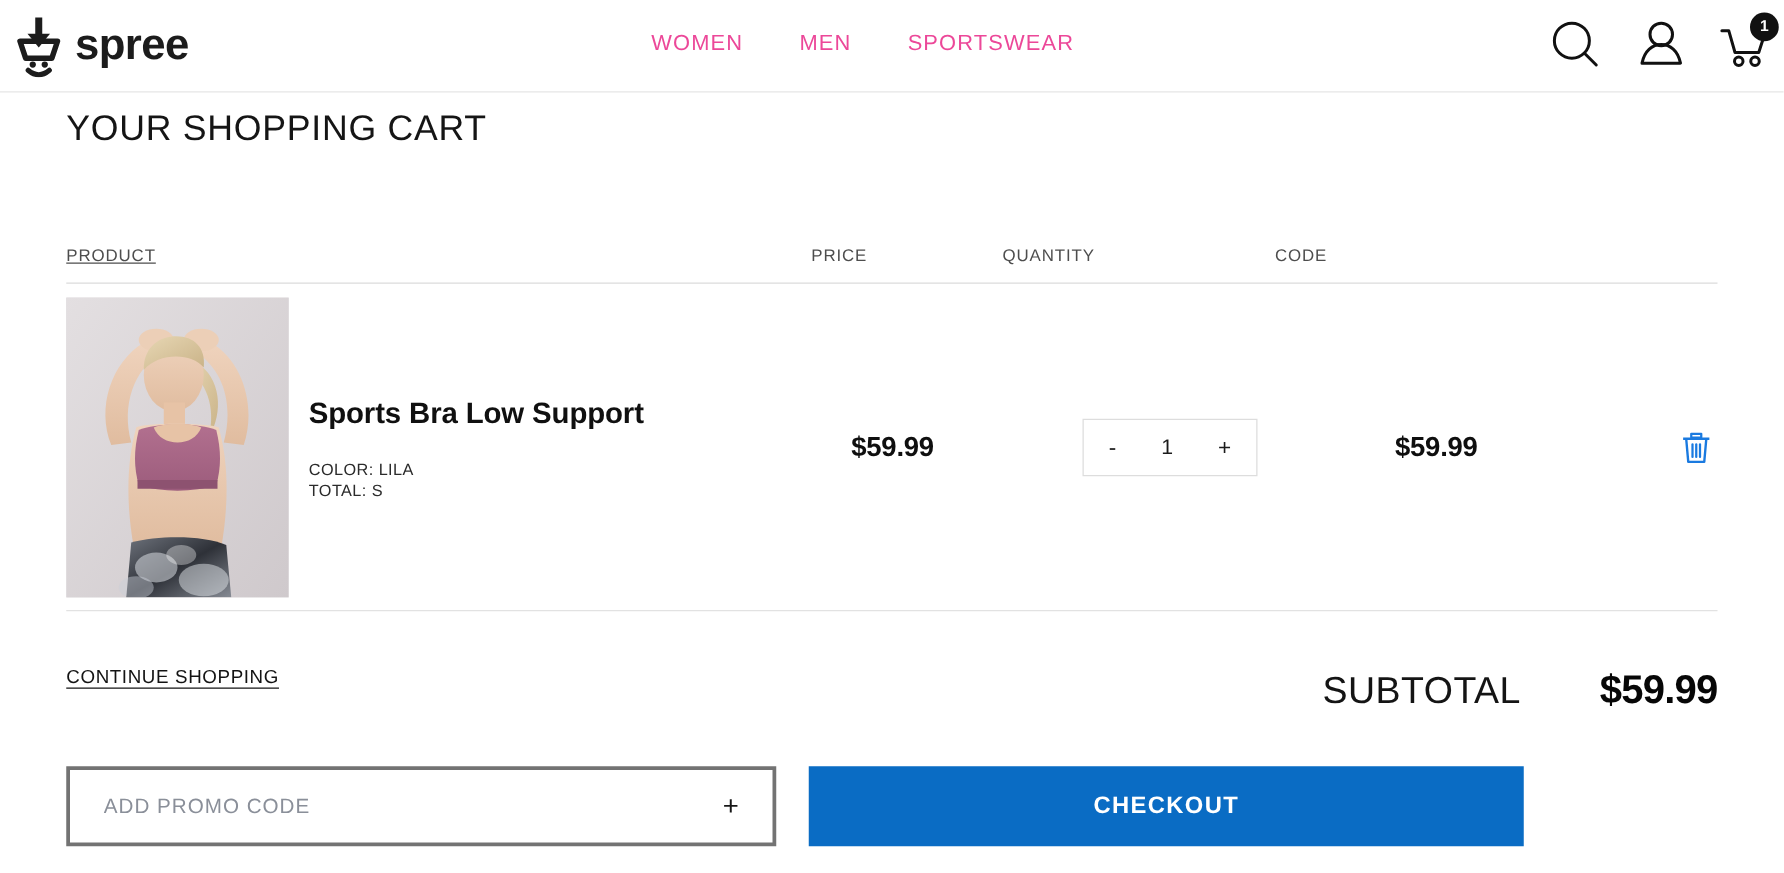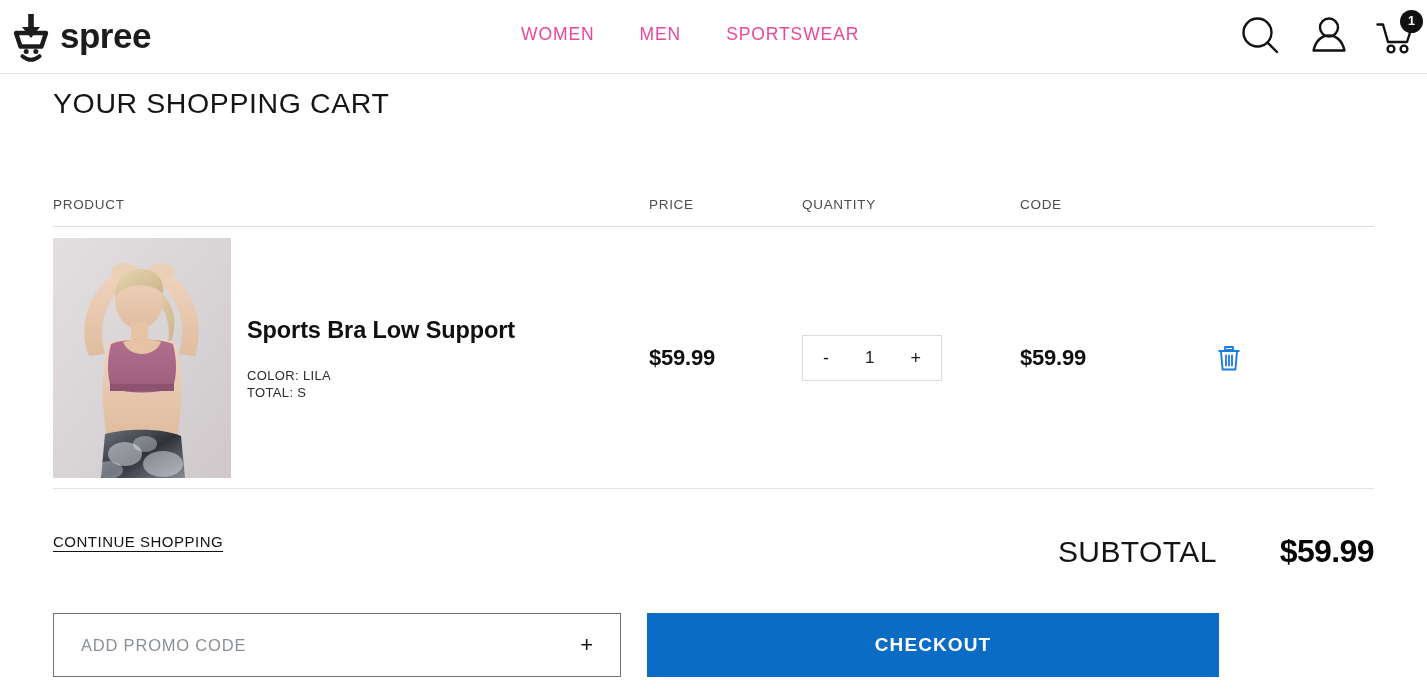--- a/index.html
+++ b/index.html
@@ -99,39 +99,40 @@
   }
 
   
   .cart-head {
     margin-top: 77px;
     display: flex;
     align-items: flex-end;
     padding-bottom: 14px;
     border-bottom: 1px solid #dcdcdc;
   }
-  .col-product  { width: 596px; }
+  .col-product  { width: 596px; text-decoration: underline; }
   .col-price    { width: 153px; }
   .col-quantity { width: 218px; }
   .col-total    { width: 196px; }
   .col-action   { width: 0px; flex: 1; }
 
   .th {
     font-size: 13.5px;
     letter-spacing: 0.7px;
     color: #4d4d4d;
     font-weight: 400;
   }
 
   
   .cart-row {
     display: flex;
     align-items: center;
     min-height: 262px;
     border-bottom: 1px solid #e2e2e2;
+    gap: 32px;
   }
   .prod-cell { width: 596px; display: flex; align-items: center; }
 
   .thumb {
     width: 178px;
     height: 240px;
     flex: none;
     position: relative;
     overflow: hidden;
     background: #dcd8da;
@@ -244,21 +245,21 @@
   
   .bottom-row {
     display: flex;
     margin-top: 43px;
     gap: 26px;
     align-items: stretch;
   }
   .promo {
     width: 568px;
     height: 64px;
-    border: 1px solid #737373;
+    border: 3px solid #737373;
     background: #fff;
     display: flex;
     align-items: center;
     padding: 0 27px;
     cursor: pointer;
   }
   .promo-input {
     flex: 1;
     border: none;
     outline: none;

